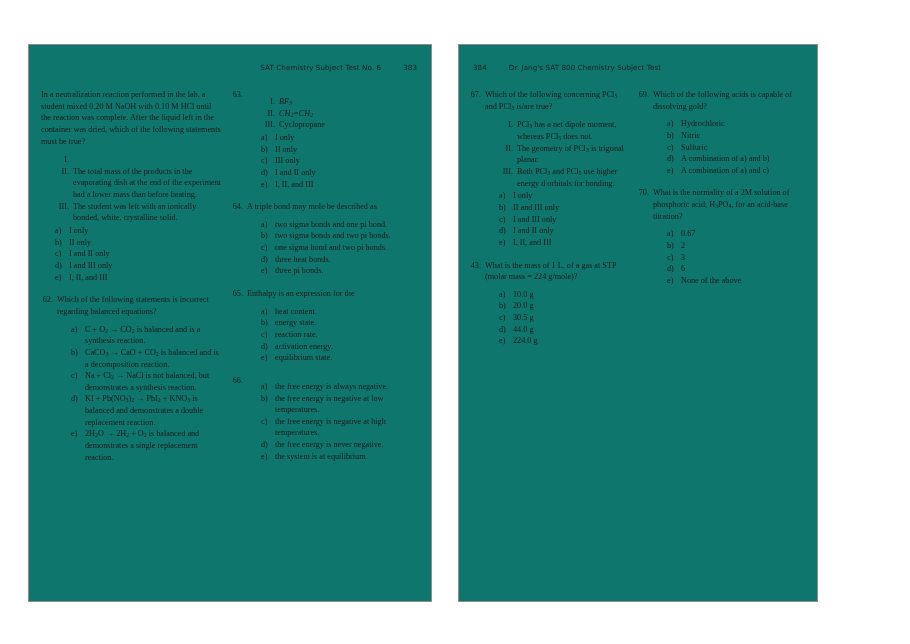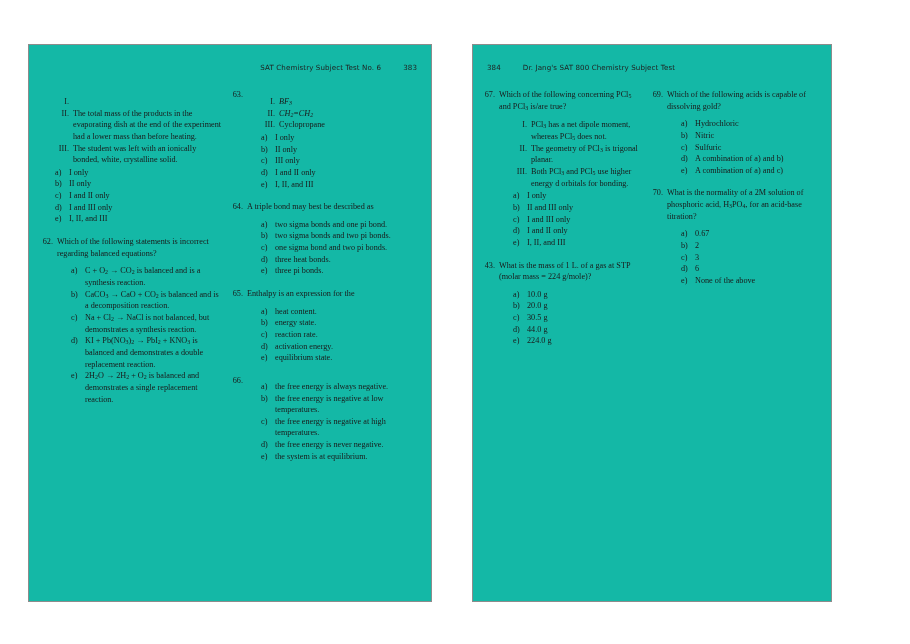--- a/index.html
+++ b/index.html
@@ -17,27 +17,27 @@
   .spread {
     position: absolute;
     left: 0; top: 0;
     width: 910px;
     height: 644px;
   }
   .page {
     position: absolute;
     top: 44px;
     height: 558px;
-    background: #14b8a6;
+    background: #0f766e;
     border: 1px solid #8c8c8c;
     box-sizing: border-box;
     overflow: hidden;
   }
   .page-left  { left: 28px;  width: 404px; }
-  .page-right { left: 472px; width: 360px; }
+  .page-right { left: 458px; width: 360px; }
 
   .running-head {
     position: absolute;
     top: 18px;
     font-family: "DejaVu Sans", sans-serif;
     font-size: 7.1px;
     letter-spacing: 0.1px;
     color: #1f1f1f;
     white-space: nowrap;
   }
@@ -127,20 +127,21 @@
 <div class="spread">
 
   <div class="page page-left">
     <div class="running-head rh-left">
       <span class="rh-title">SAT Chemistry Subject Test No. 6</span><span class="rh-folio">383</span>
     </div>
     <div class="cols">
       <div class="col" id="left-col-a">
           <div class="q">
             <div class="q-body">
+              <p class="q-stem">In a neutralization reaction performed in the lab, a student mixed 0.20 M NaOH with 0.10 M HCl until the reaction was complete. After the liquid left in the container was dried, which of the following statements must be true?</p>
               <ul class="roman-list indent-roman">
                 <li>
                   <span class="rn">I.</span>
                 </li>
                 <li>
                   <span class="rn">II.</span>
                   <span class="rtxt">The total mass of the products in the evaporating dish at the end of the experiment had a lower mass than before heating.</span>
                 </li>
                 <li>
                   <span class="rn">III.</span>
@@ -238,21 +239,21 @@
                 <li>
                   <span class="cl">e)</span>
                   <span class="ctxt">I, II, and III</span>
                 </li>
               </ul>
             </div>
           </div>
           <div class="q">
             <div class="q-num">64.</div>
             <div class="q-body">
-              <p class="q-stem">A triple bond may best be described as</p>
+              <p class="q-stem">A triple bond may mole be described as</p>
               <ul class="choices indent-choices">
                 <li>
                   <span class="cl">a)</span>
                   <span class="ctxt">two sigma bonds and one pi bond.</span>
                 </li>
                 <li>
                   <span class="cl">b)</span>
                   <span class="ctxt">two sigma bonds and two pi bonds.</span>
                 </li>
                 <li>

